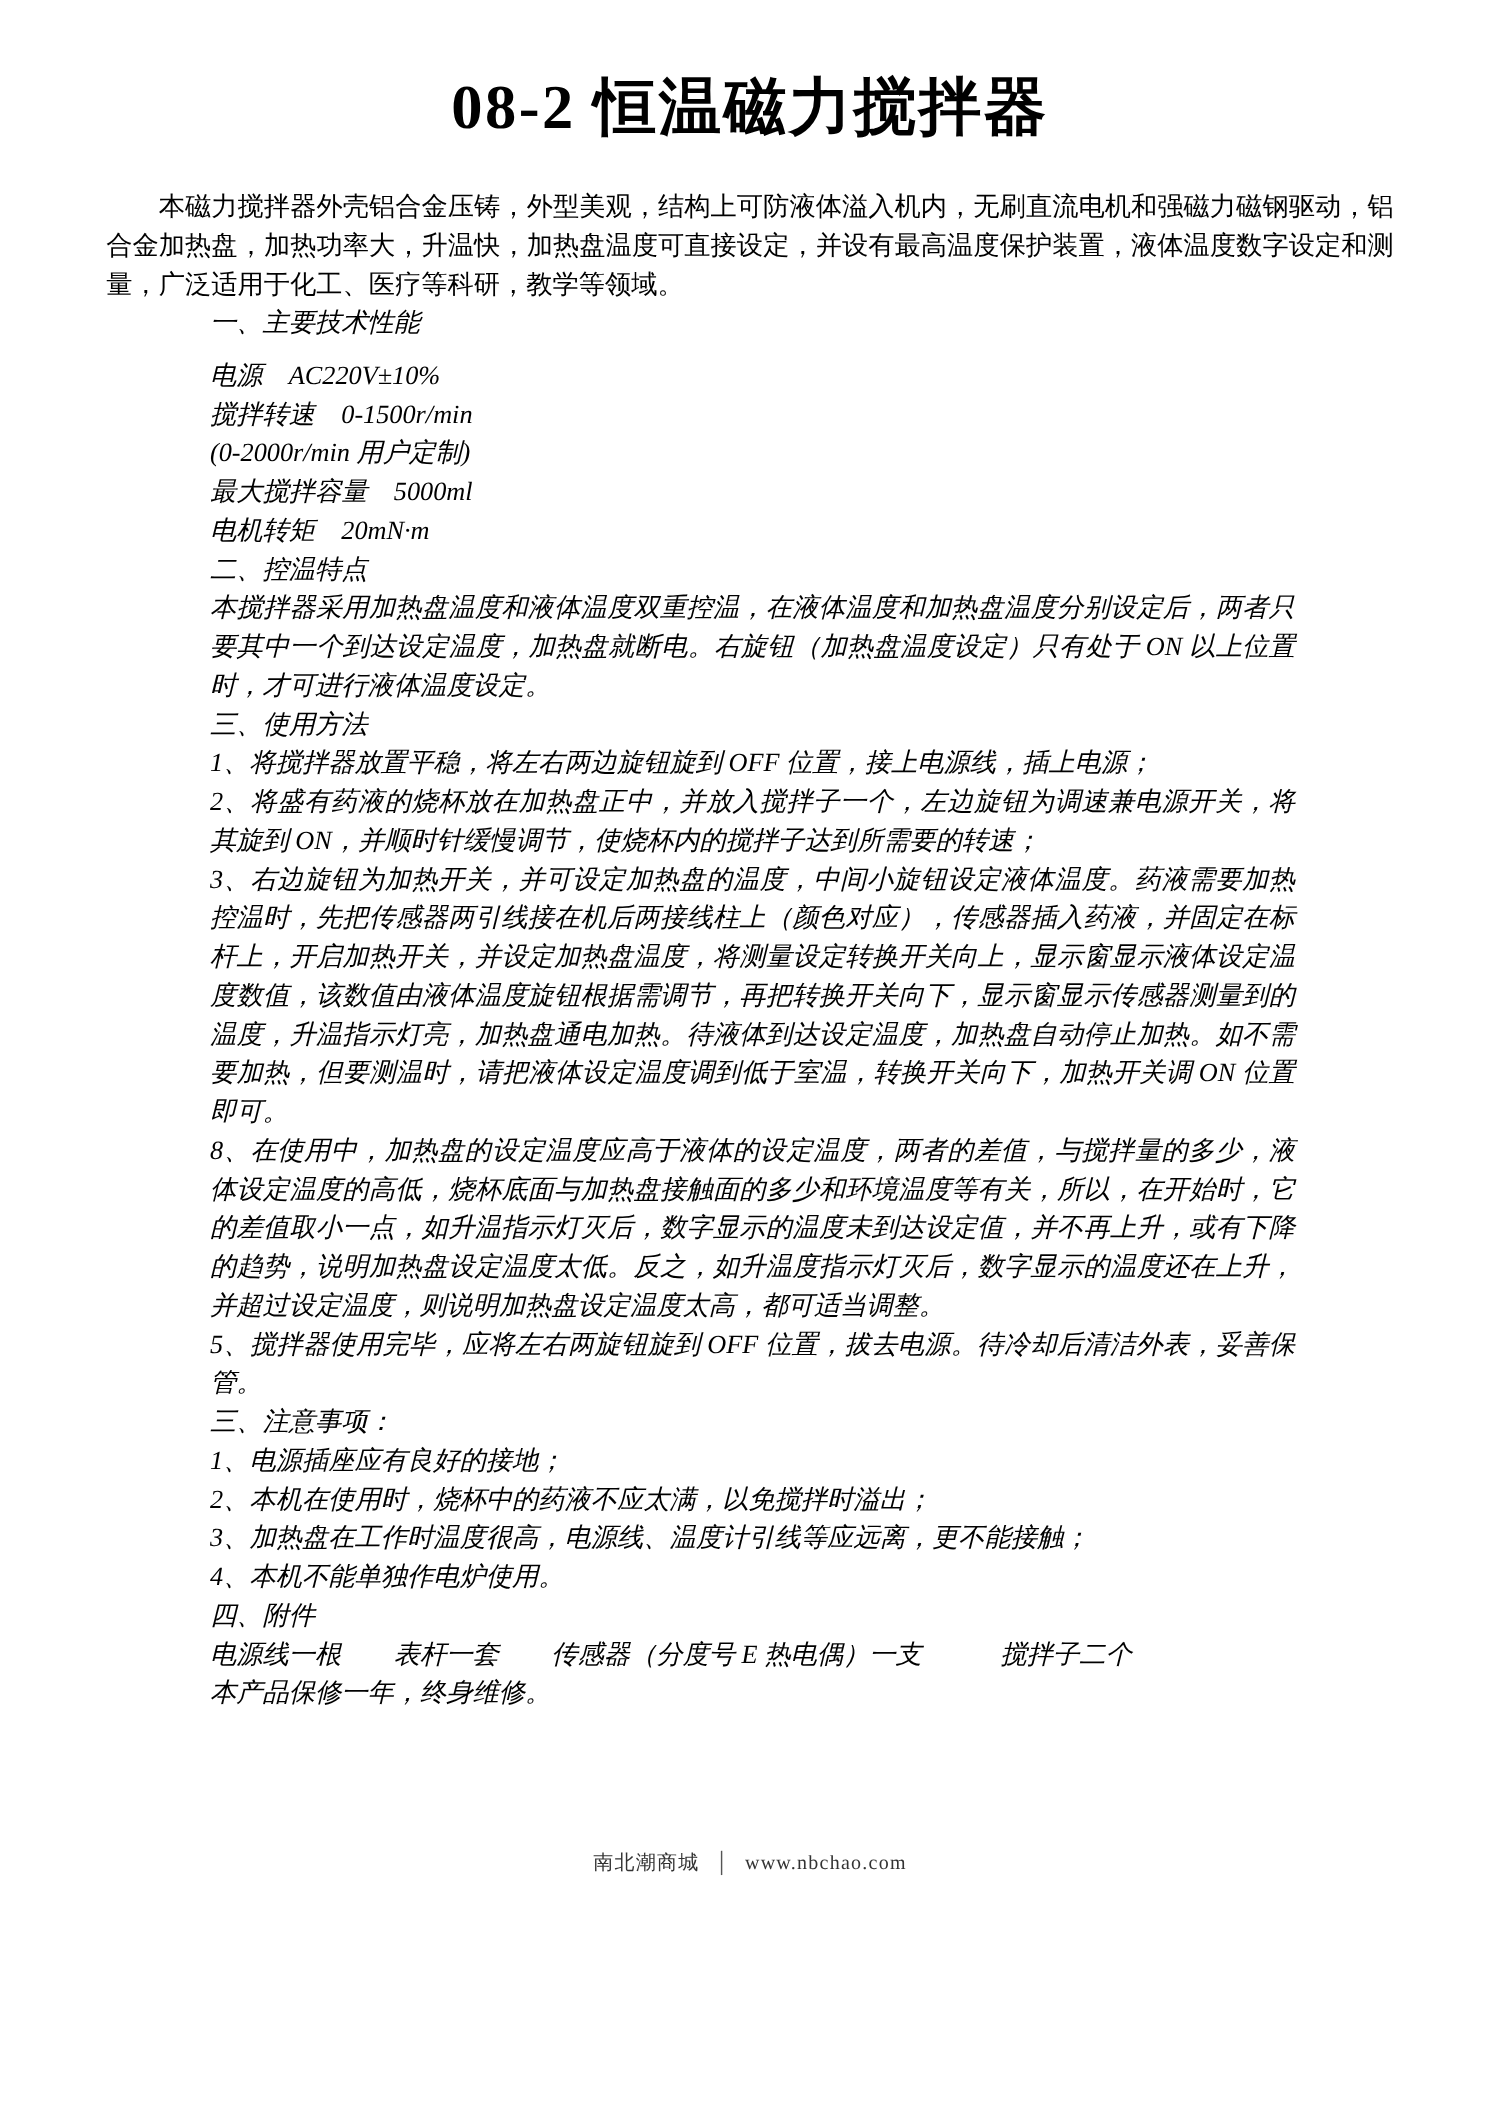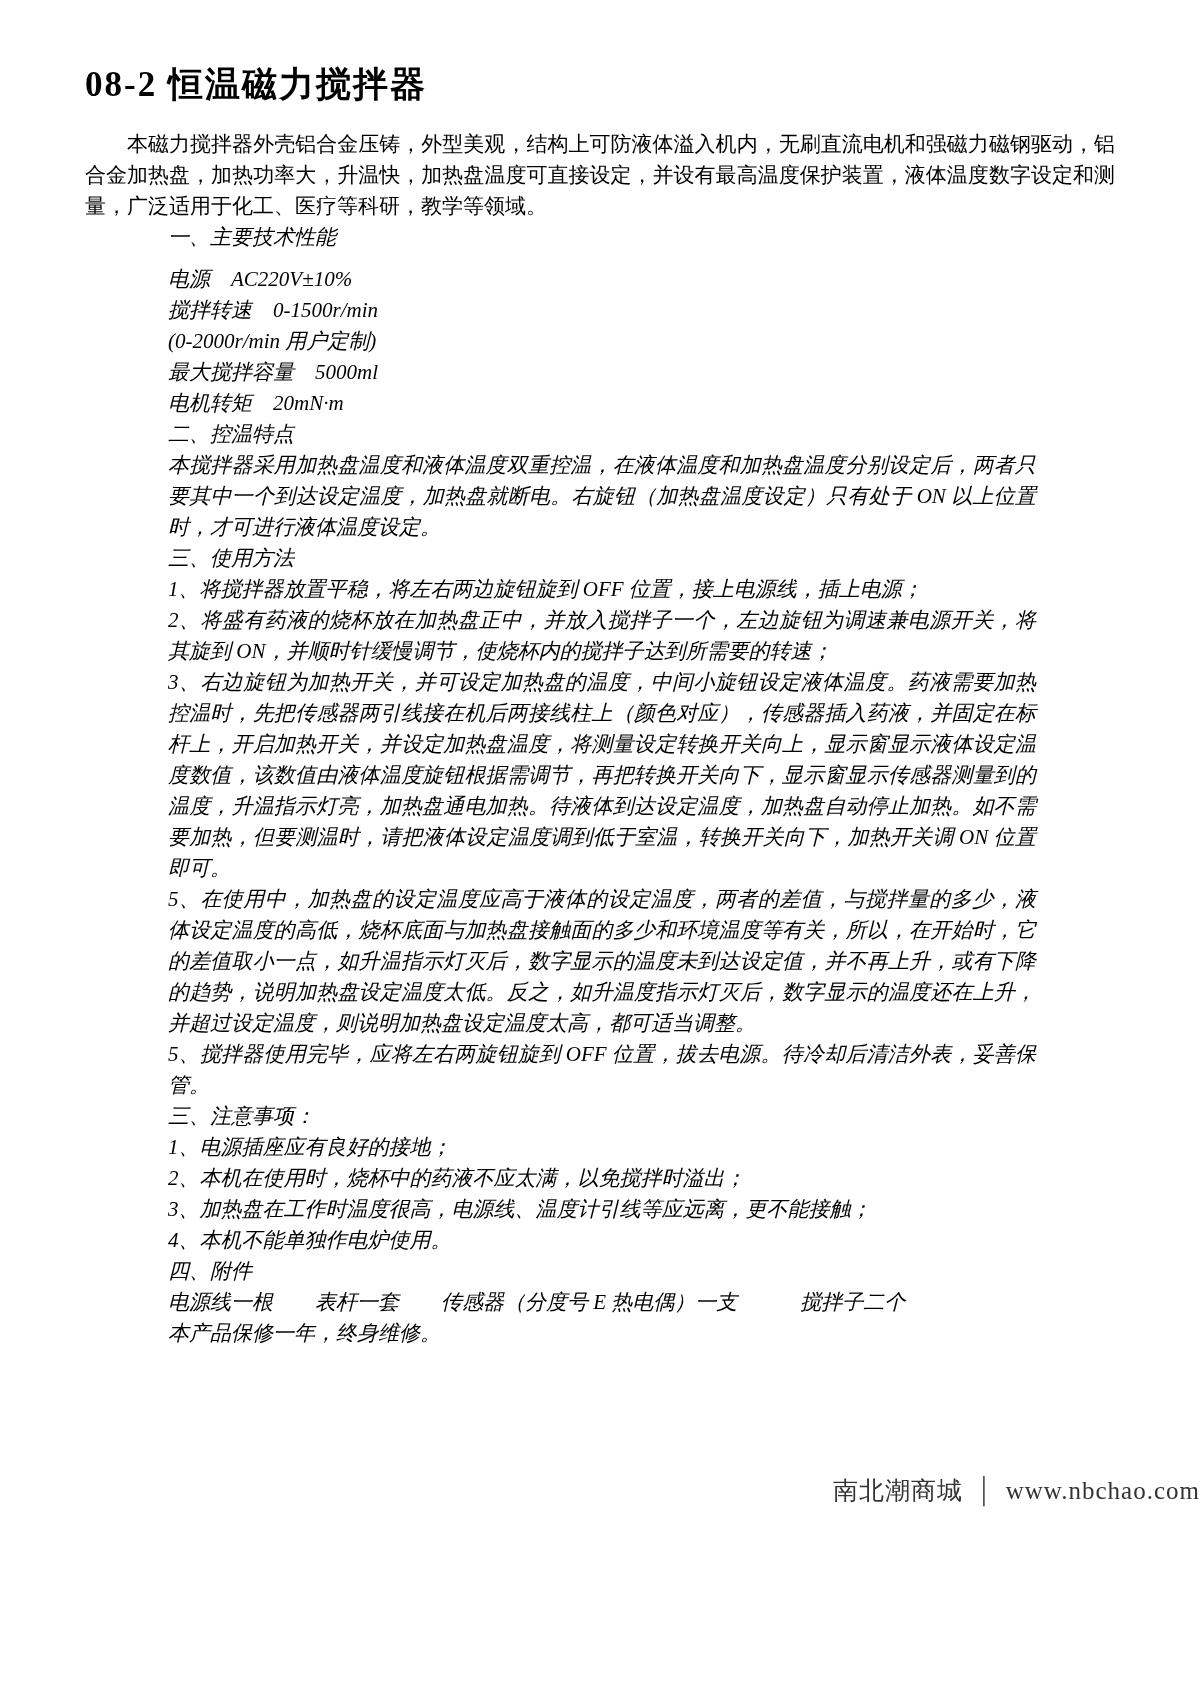--- a/index.html
+++ b/index.html
@@ -11,25 +11,26 @@
     margin: 0 auto;
     background: #ffffff;
     color: #000000;
     font-family: "Liberation Serif", "DejaVu Serif", serif;
     font-size: 21px;
     line-height: 31px;
     padding: 56px 85px 0 85px;
     overflow: hidden;
   }
   .doc-title {
-    font-size: 35px;
+    text-align: center;
+    font-size: 50px;
     line-height: 58px;
     font-weight: 600;
     letter-spacing: 2px;
-    margin-bottom: 15px;
+    margin-bottom: 36px;
   }
   .intro {
     text-align: justify;
     text-indent: 2em;
   }
   .doc-body {
     margin-left: 83px;
     width: 868px;
     font-style: italic;
   }
@@ -39,22 +40,22 @@
     display: grid;
     grid-template-columns: 402px 1fr;
     margin-top: 11px;
   }
   .spec-line { white-space: pre-wrap; }
   .footer {
     position: absolute;
     left: 0;
     right: 0;
     top: 1478px;
-    text-align: right;
-    font-size: 25px;
+    text-align: center;
+    font-size: 16px;
     line-height: 26px;
     color: #333333;
     letter-spacing: 1px;
   }
   .footer .divider {
     margin: 0 12px;
     color: #555555;
   }
 </style>
 </head>
@@ -83,21 +84,21 @@
     <div class="heading">二、控温特点</div>
 
     <p class="para">本搅拌器采用加热盘温度和液体温度双重控温，在液体温度和加热盘温度分别设定后，两者只要其中一个到达设定温度，加热盘就断电。右旋钮（加热盘温度设定）只有处于 ON 以上位置时，才可进行液体温度设定。</p>
 
     <div class="heading">三、使用方法</div>
 
     <div>
         <div class="para">1、将搅拌器放置平稳，将左右两边旋钮旋到 OFF 位置，接上电源线，插上电源；</div>
         <div class="para">2、将盛有药液的烧杯放在加热盘正中，并放入搅拌子一个，左边旋钮为调速兼电源开关，将其旋到 ON，并顺时针缓慢调节，使烧杯内的搅拌子达到所需要的转速；</div>
         <div class="para">3、右边旋钮为加热开关，并可设定加热盘的温度，中间小旋钮设定液体温度。药液需要加热控温时，先把传感器两引线接在机后两接线柱上（颜色对应），传感器插入药液，并固定在标杆上，开启加热开关，并设定加热盘温度，将测量设定转换开关向上，显示窗显示液体设定温度数值，该数值由液体温度旋钮根据需调节，再把转换开关向下，显示窗显示传感器测量到的温度，升温指示灯亮，加热盘通电加热。待液体到达设定温度，加热盘自动停止加热。如不需要加热，但要测温时，请把液体设定温度调到低于室温，转换开关向下，加热开关调 ON 位置即可。</div>
-        <div class="para">5、在使用中，加热盘的设定温度应高于液体的设定温度，两者的差值，与搅拌量的多少，液体设定温度的高低，烧杯底面与加热盘接触面的多少和环境温度等有关，所以，在开始时，它的差值取小一点，如升温指示灯灭后，数字显示的温度未到达设定值，并不再上升，或有下降的趋势，说明加热盘设定温度太低。反之，如升温度指示灯灭后，数字显示的温度还在上升，并超过设定温度，则说明加热盘设定温度太高，都可适当调整。</div>
+        <div class="para">8、在使用中，加热盘的设定温度应高于液体的设定温度，两者的差值，与搅拌量的多少，液体设定温度的高低，烧杯底面与加热盘接触面的多少和环境温度等有关，所以，在开始时，它的差值取小一点，如升温指示灯灭后，数字显示的温度未到达设定值，并不再上升，或有下降的趋势，说明加热盘设定温度太低。反之，如升温度指示灯灭后，数字显示的温度还在上升，并超过设定温度，则说明加热盘设定温度太高，都可适当调整。</div>
         <div class="para">5、搅拌器使用完毕，应将左右两旋钮旋到 OFF 位置，拔去电源。待冷却后清洁外表，妥善保管。</div>
       </div>
 
     <div class="heading">三、注意事项：</div>
 
     <div>
         <div class="para">1、电源插座应有良好的接地；</div>
         <div class="para">2、本机在使用时，烧杯中的药液不应太满，以免搅拌时溢出；</div>
         <div class="para">3、加热盘在工作时温度很高，电源线、温度计引线等应远离，更不能接触；</div>
         <div class="para">4、本机不能单独作电炉使用。</div>

